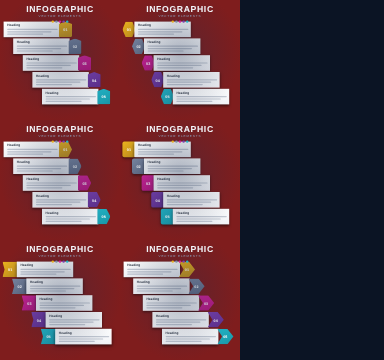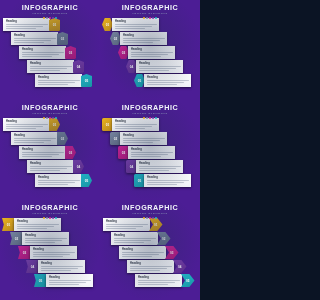--- a/index.html
+++ b/index.html
@@ -18,21 +18,21 @@
     width: 200px;
     height: 300px;
     background: #0b1424;
   }
 
   
   .panel {
     position: absolute;
     width: 100px;
     height: 100px;
-    background: #4c1d95;
+    background: #7f1d1d;
     overflow: hidden;
   }
   .panel.c0 { left: 0; }
   .panel.c1 { left: 100px; }
   .panel.r0 { top: 0; }
   .panel.r1 { top: 100px; }
   .panel.r2 { top: 200px; }
 
   
   .panel::after {

